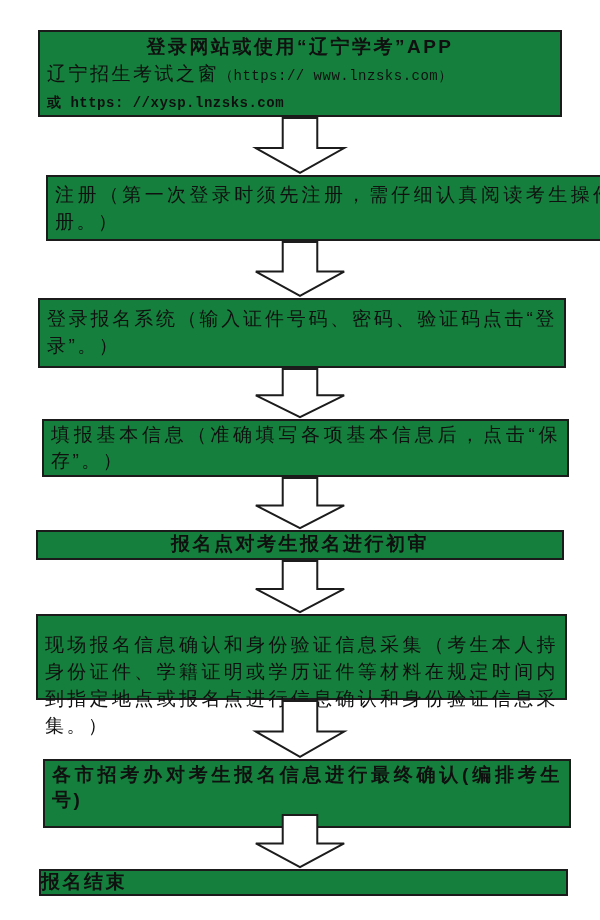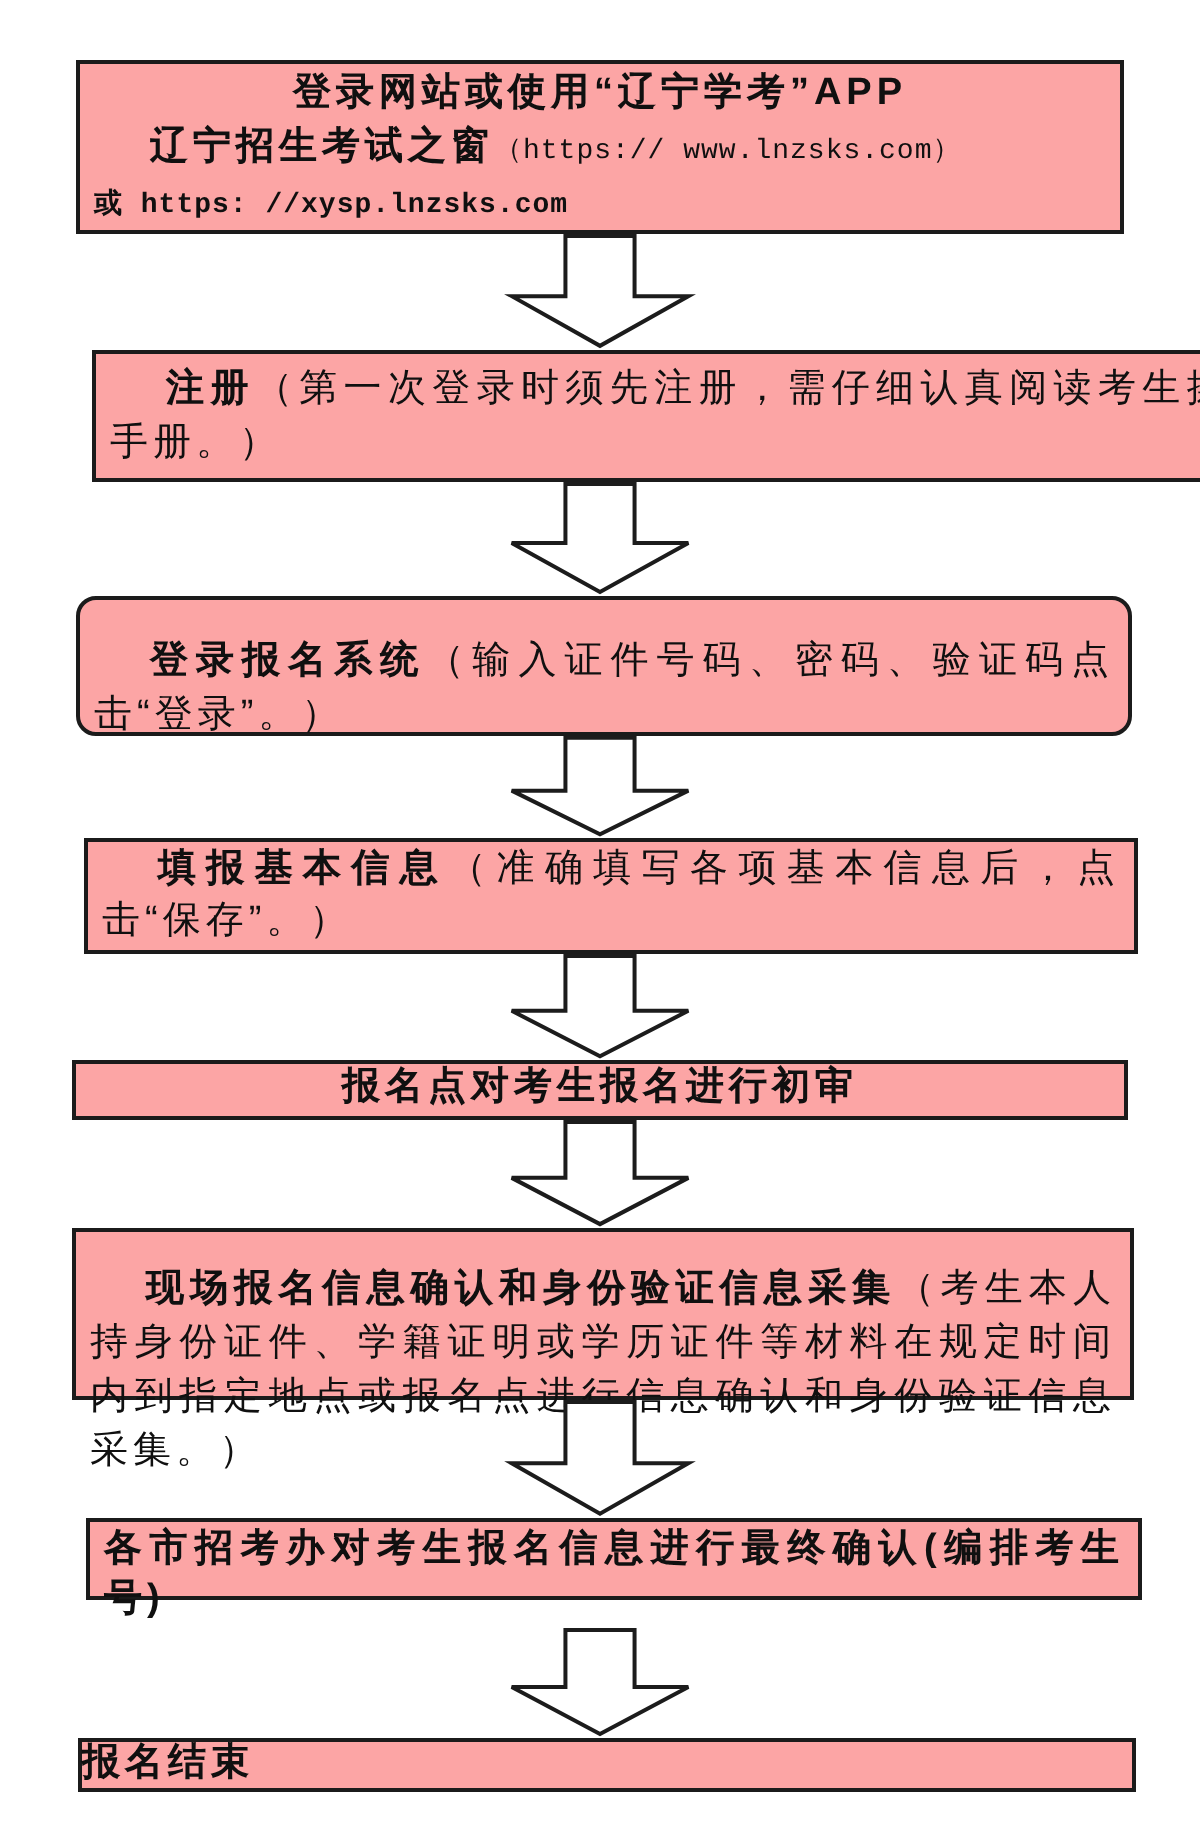--- a/index.html
+++ b/index.html
@@ -2,38 +2,38 @@
 <html><head>
 <meta charset="utf-8">
 <style>
   html,body{margin:0;padding:0;background:#ffffff;}
   #page{
     position:relative;width:600px;height:920px;background:#ffffff;
     font-family:"Liberation Sans","DejaVu Sans",sans-serif;
     color:#101010;overflow:hidden;
   }
   .box{
-    position:absolute;box-sizing:border-box;background:#fca5a5;
+    position:absolute;box-sizing:border-box;background:#15803d;
     border:2px solid #1b1b1b;
     font-size:19px;letter-spacing:2.5px;line-height:27px;
     padding:2px 7px;text-align:justify;
   }
   .bold{font-weight:bold;}
-  .t{font-weight:bold;margin-left:28px;}
+  .t{font-weight:normal;}
   .d{font-weight:normal;}
   .center{text-align:center;}
   .mono{font-family:"Liberation Mono","DejaVu Sans Mono",monospace;font-size:14px;letter-spacing:0.5px;}
   .box1{left:38px;top:30px;width:524px;height:87px;line-height:27px;padding-top:1px;}
   .box1 .line{display:block;}
   .box2{left:46px;top:175px;width:600px;height:66px;padding-top:4px;border-width:2.5px;}
-  .box3{left:38px;top:298px;width:528px;height:70px;padding-top:17px;border-radius:10px;}
+  .box3{left:38px;top:298px;width:528px;height:70px;padding-top:5px;}
   .box4{left:42px;top:419px;width:527px;height:58px;line-height:26px;padding-top:1px;}
   .box5{left:36px;top:530px;width:528px;height:30px;text-align:center;font-weight:bold;line-height:24px;padding:0;}
   .box6{left:36px;top:614px;width:531px;height:86px;line-height:27px;padding-top:15px;border-width:2.5px;}
-  .box7{left:43px;top:759px;width:528px;height:41px;font-weight:bold;line-height:25px;padding-top:1px;border-width:2.5px;}
+  .box7{left:43px;top:759px;width:528px;height:69px;font-weight:bold;line-height:25px;padding-top:1px;border-width:2.5px;}
   .box8{left:39px;top:869px;width:529px;height:27px;text-align:left;font-weight:bold;line-height:22px;padding:0;}
   .arrow{position:absolute;left:252px;width:96px;display:block;}
   .a1{top:117px;height:58px;}
   .a2{top:241px;height:57px;}
   .a3{top:368px;height:51px;}
   .a4{top:477px;height:53px;}
   .a5{top:560px;height:54px;}
   .a6{top:700px;height:59px;}
   .a7{top:814px;height:55px;}
 </style>

